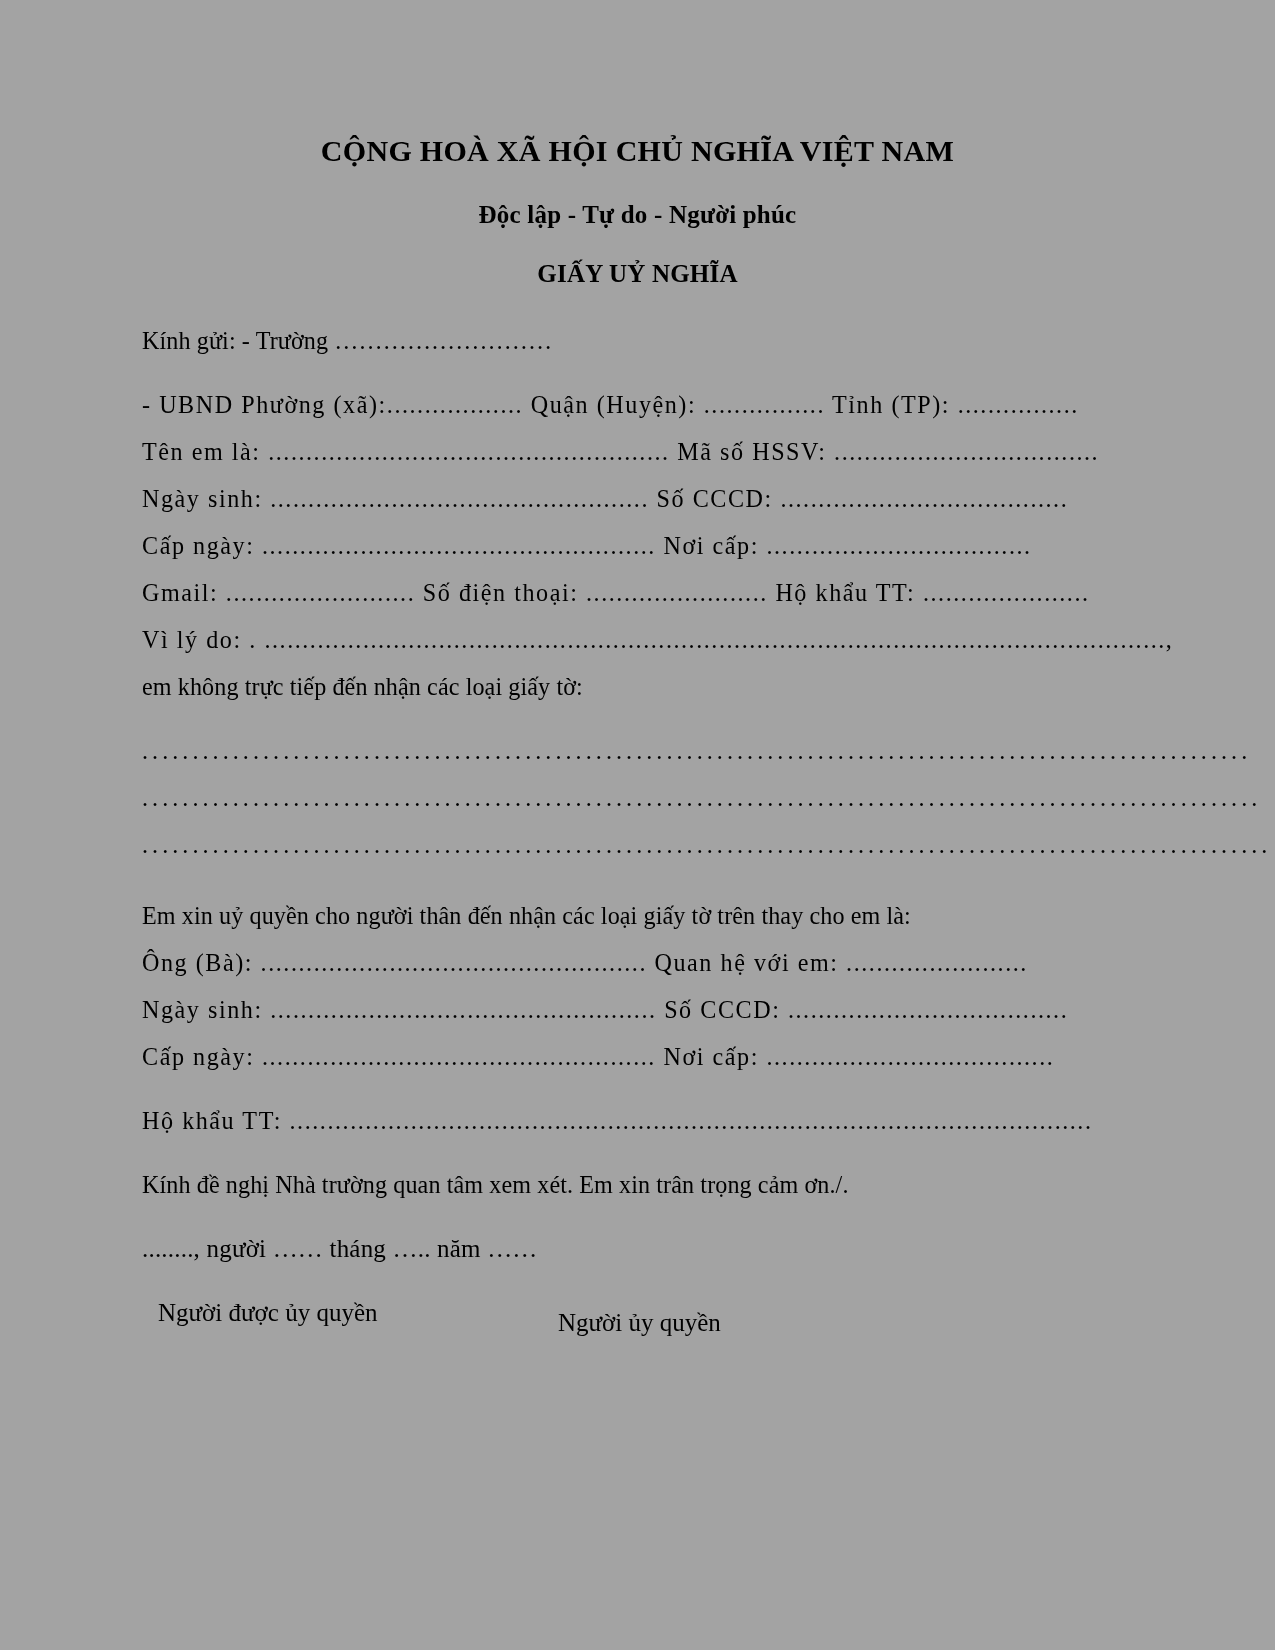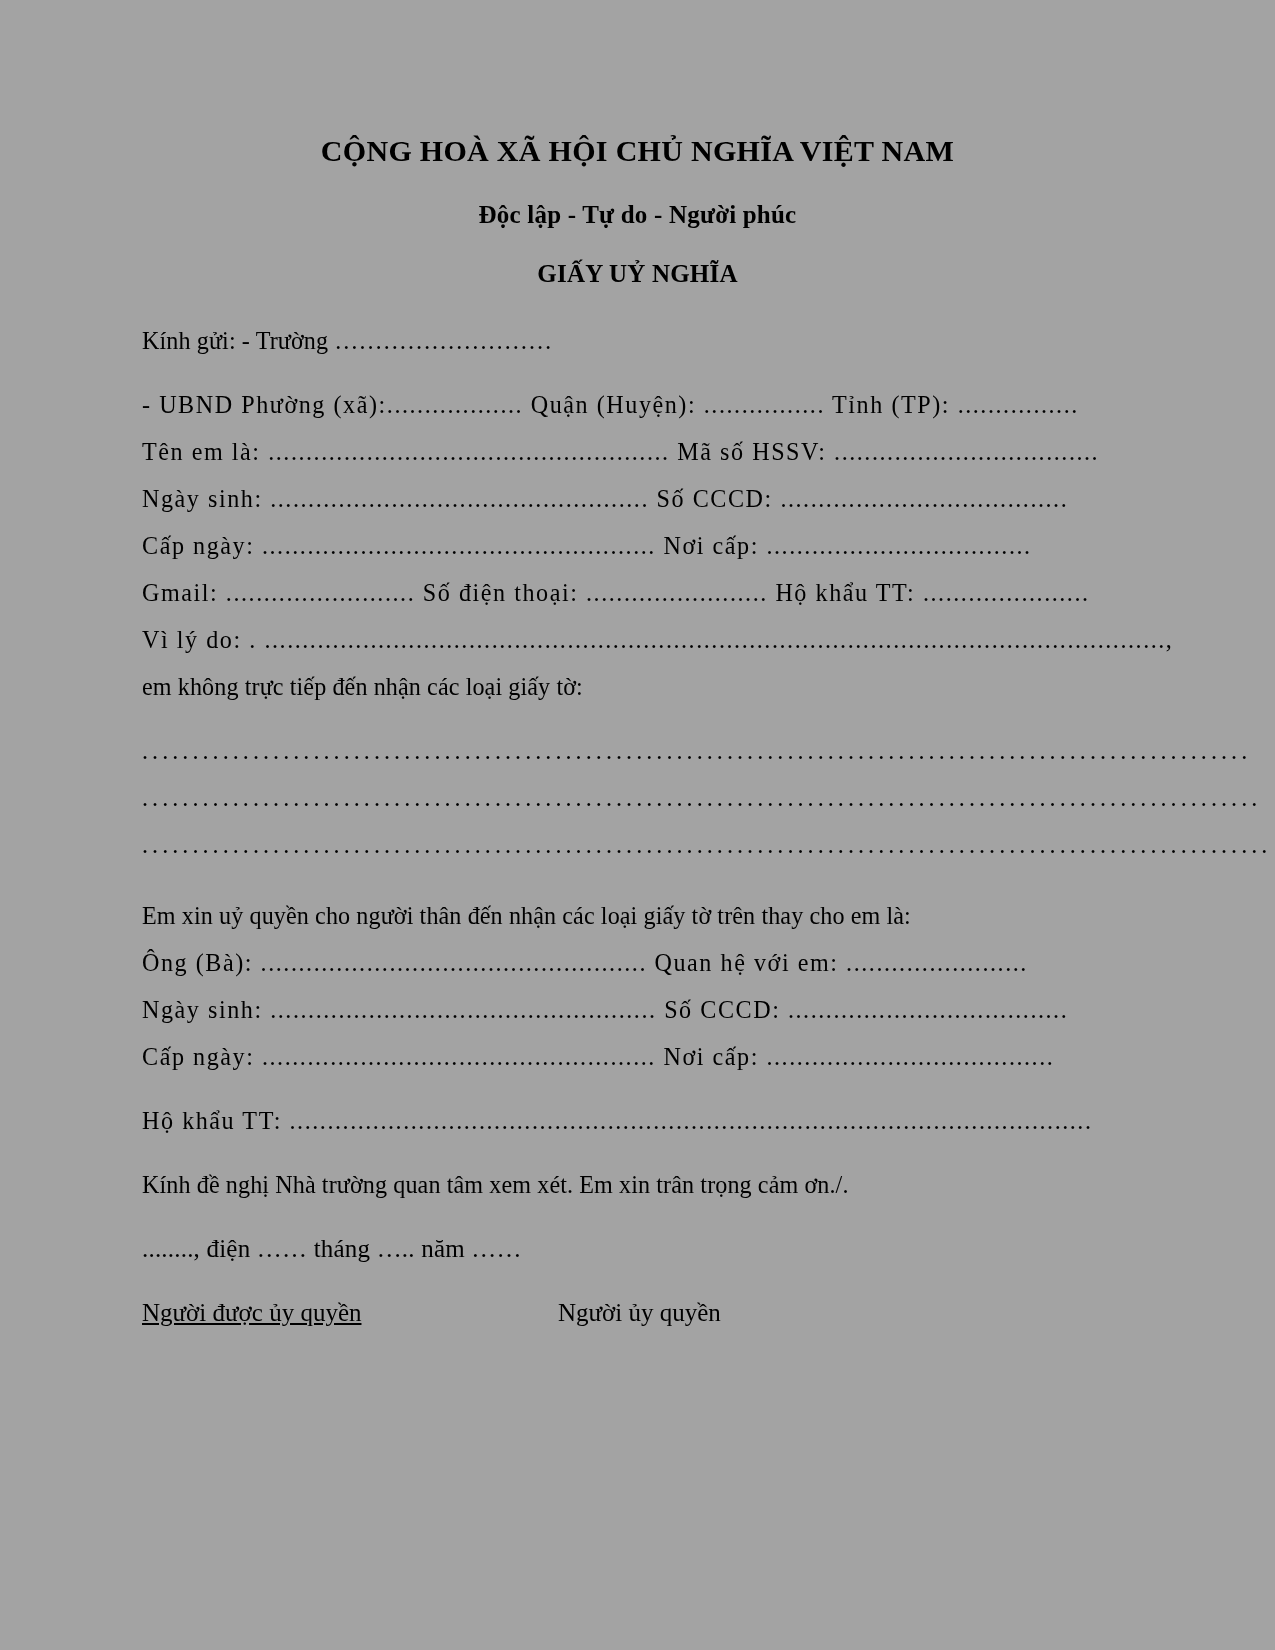--- a/index.html
+++ b/index.html
@@ -94,28 +94,27 @@
 
   .sig-row {
     font-size: 25px;
     line-height: 47px;
     height: 47px;
     white-space: nowrap;
     position: relative;
   }
   .sig-left {
     position: absolute;
-    left: 0;
+    left: 16px;
     top: 0;
-    text-decoration: underline;
   }
   .sig-right {
     position: absolute;
     left: 416px;
-    top: 0;
+    top: 10px;
   }
 </style>
 </head>
 <body>
 
 <div class="page">
 
   <div class="header-block">
     <div class="h-national">CỘNG HOÀ XÃ HỘI CHỦ NGHĨA VIỆT NAM</div>
     <div class="h-motto">Độc lập - Tự do - Người phúc</div>
@@ -163,21 +162,21 @@
     <div class="spacer-17"></div>
 
     <div class="line dots">Hộ khẩu TT: ..........................................................................................................</div>
 
     <div class="spacer-17"></div>
 
     <div class="line">Kính đề nghị Nhà trường quan tâm xem xét. Em xin trân trọng cảm ơn./.</div>
 
     <div class="spacer-17"></div>
 
-    <div class="line roman">........, điện …… tháng ….. năm ……</div>
+    <div class="line roman">........, người …… tháng ….. năm ……</div>
 
     <div class="spacer-17"></div>
 
     <div class="sig-row">
       <span class="sig-left">Người được ủy quyền</span>
       <span class="sig-right">Người ủy quyền</span>
     </div>
 
   </div>
 </div>

